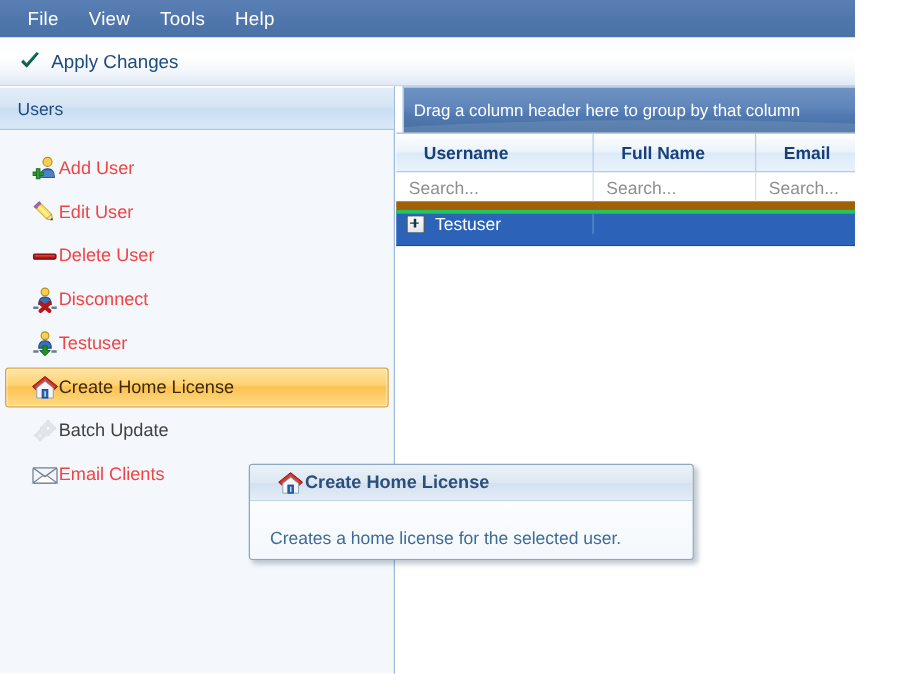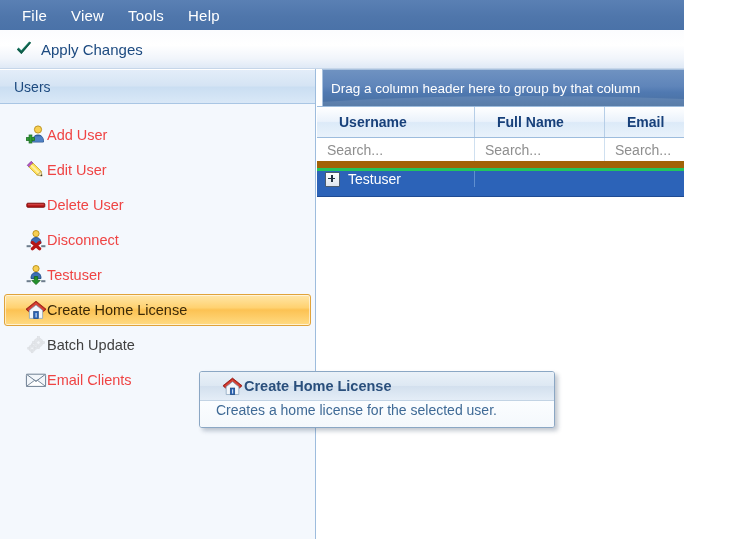--- a/index.html
+++ b/index.html
@@ -269,21 +269,21 @@
     border-bottom: 1px solid #c2d3e4;
     box-sizing: border-box;
   }
   .tooltip-icon { width: 21px; height: 21px; margin-left: 11px; margin-right: 12px; flex:0 0 21px; display:block;}
   .tooltip-title {
     font-size: 14.5px;
     font-weight: bold;
     color: #2a4f7c;
   }
   .tooltip-body {
-    padding: 1px 12px 9px 16px;
+    padding: 21px 12px 9px 16px;
     font-size: 14px;
     color: #3f6a96;
     background: linear-gradient(to bottom, #fbfdff 0%, #f4f8fc 100%);
     white-space: nowrap;
   }
 </style>
 </head>
 <body>
 
 <div id="app">

